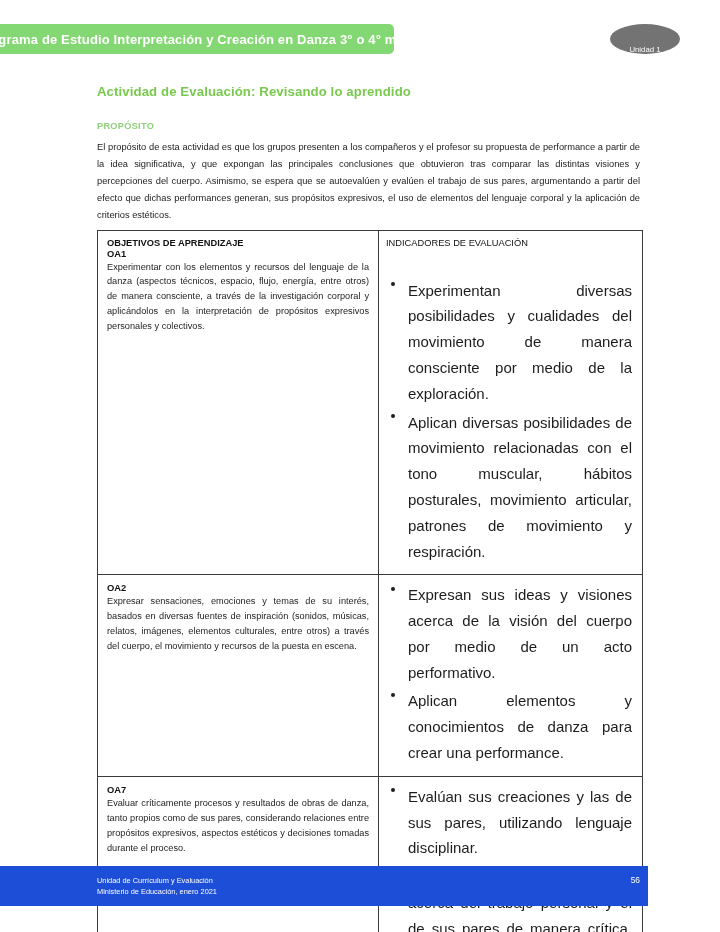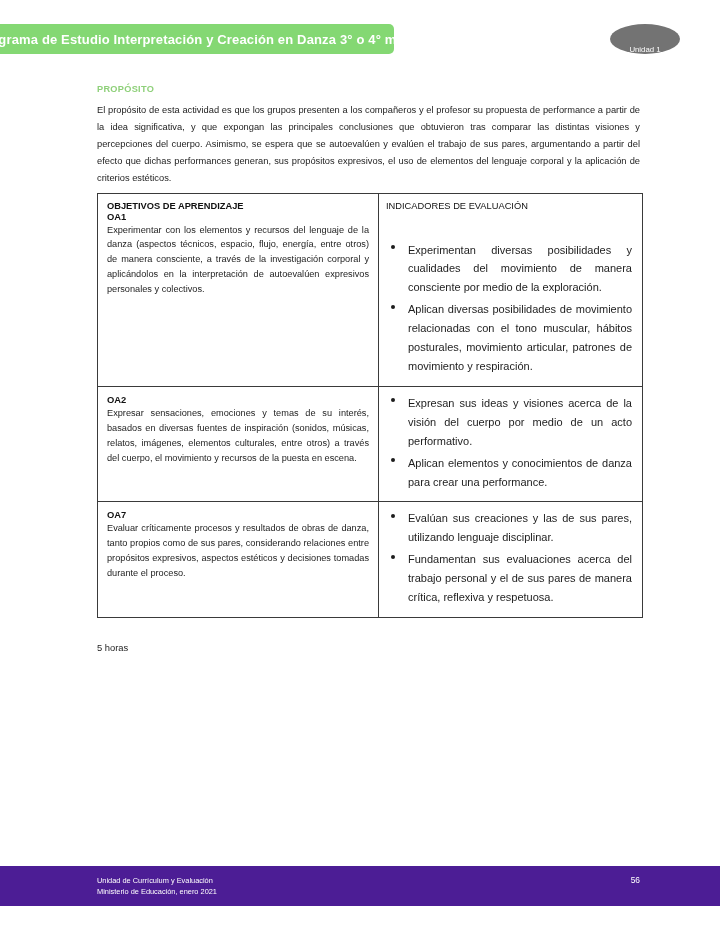--- a/index.html
+++ b/index.html
@@ -143,21 +143,21 @@
 
   ul.ind-list {
     margin: 0;
     padding: 0;
     list-style: none;
   }
   ul.ind-list li {
     position: relative;
     padding-left: 22px;
     margin-bottom: 3px;
-    font-size: 11px;
+    font-size: 15px;
     line-height: 1.72;
     text-align: justify;
     color: #1d1d1d;
   }
   ul.ind-list li .bullet {
     position: absolute;
     left: 5px;
     top: 4.5px;
     width: 4px;
     height: 4px;
@@ -173,23 +173,23 @@
     font-size: 9.4px;
     color: #1d1d1d;
     margin: 0;
   }
 
   
   .page-footer {
     position: absolute;
     left: 0;
     top: 866px;
-    width: 720px;
+    width: 648px;
     height: 40px;
-    background: #4c1d95;
+    background: #1d4ed8;
   }
   .footer-inner {
     position: absolute;
     left: 97px;
     top: 9px;
     width: 543px;
     display: flex;
     justify-content: space-between;
     align-items: flex-start;
   }
@@ -210,36 +210,37 @@
   <div class="header-band">
     <span class="header-band-text">Programa de Estudio Interpretación y Creación en Danza 3° o 4° medio</span>
   </div>
   <div class="unit-badge">
     <span class="unit-badge-text">Unidad 1</span>
   </div>
 </div>
 
 <div class="content">
 
+  <h1 class="activity-title">Actividad de Evaluación: Revisando lo aprendido</h1>
 
   <div class="section-label">PROPÓSITO</div>
 
   <div class="proposito-text">
     <p>El propósito de esta actividad es que los grupos presenten a los compañeros y el profesor su propuesta de performance a partir de la idea significativa, y que expongan las principales conclusiones que obtuvieron tras comparar las distintas visiones y percepciones del cuerpo. Asimismo, se espera que se autoevalúen y evalúen el trabajo de sus pares, argumentando a partir del efecto que dichas performances generan, sus propósitos expresivos, el uso de elementos del lenguaje corporal y la aplicación de criterios estéticos.</p>
   </div>
 
   <table class="oa-table">
     <tbody>
 
       <tr>
         <td class="col-left">
           <div class="cell-pad-left">
             <p class="th-text">OBJETIVOS DE APRENDIZAJE</p>
             <p class="oa-code">OA1</p>
-            <p class="oa-body">Experimentar con los elementos y recursos del lenguaje de la danza (aspectos técnicos, espacio, flujo, energía, entre otros) de manera consciente, a través de la investigación corporal y aplicándolos en la interpretación de autoevalúen expresivos personales y colectivos.</p>
+            <p class="oa-body">Experimentar con los elementos y recursos del lenguaje de la danza (aspectos técnicos, espacio, flujo, energía, entre otros) de manera consciente, a través de la investigación corporal y aplicándolos en la interpretación de propósitos expresivos personales y colectivos.</p>
           </div>
         </td>
         <td class="col-right">
           <div class="cell-pad-right">
             <p class="th-text regular">INDICADORES DE EVALUACIÓN</p>
             <div class="spacer-block"></div>
             <ul class="ind-list">
               <li>
                 <span class="bullet"></span>
                 <span>Experimentan diversas posibilidades y cualidades del movimiento de manera consciente por medio de la exploración.</span>

